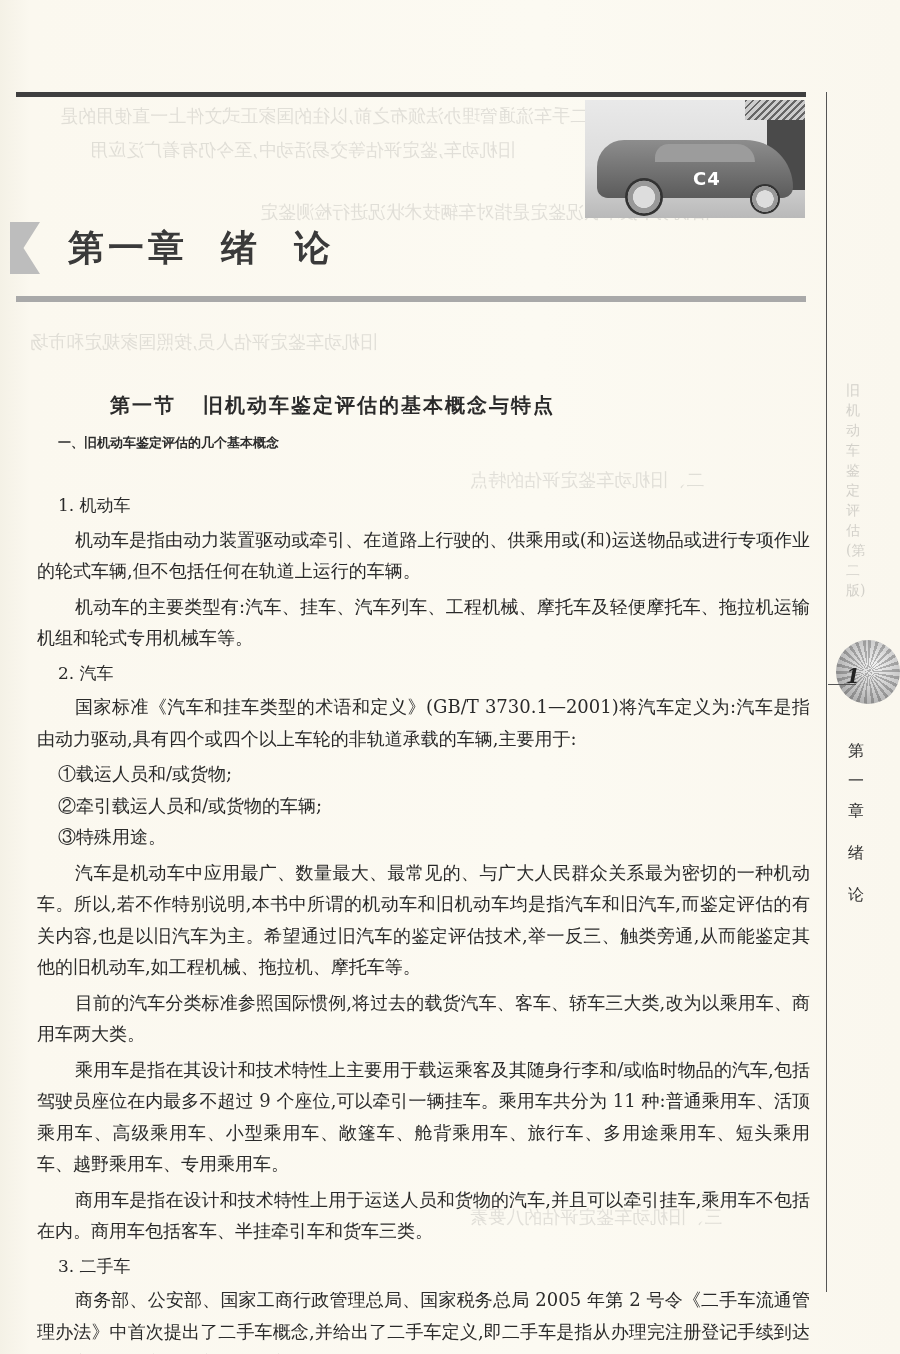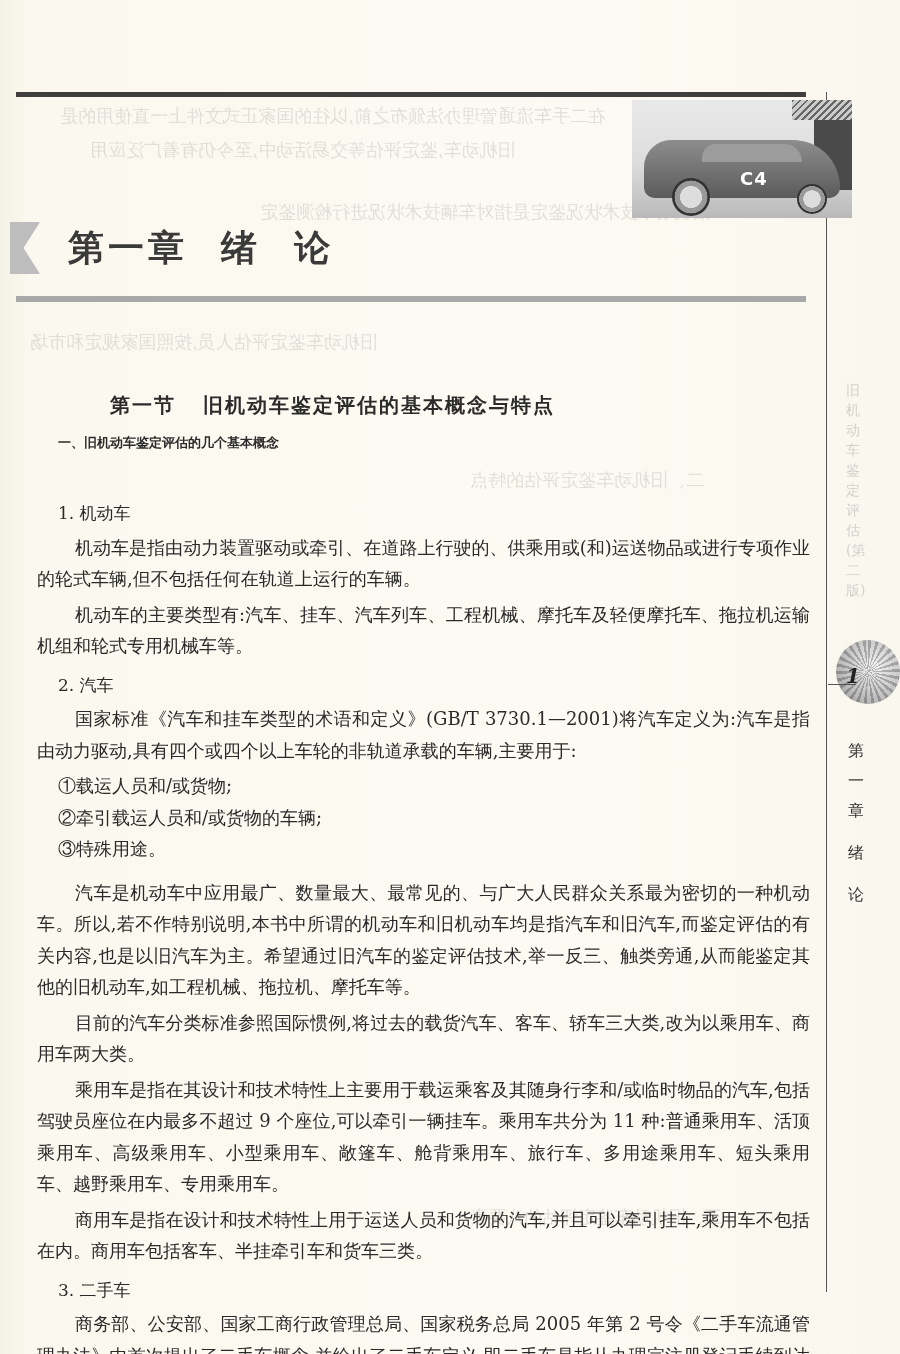--- a/index.html
+++ b/index.html
@@ -15,21 +15,20 @@
     
     .top-rule { position: absolute; left: 16px; top: 92px; width: 790px; height: 5px; background: #3f3f3f; }
     
     .margin-line { position: absolute; left: 826px; top: 92px; width: 1px; height: 1200px; background: #555; }
 
     
     .car-photo {
       position: absolute; left: 585px; top: 100px; width: 220px; height: 118px;
       background: linear-gradient(180deg, #e9e9e9 0%, #dcdcdc 55%, #b9b9b9 100%);
       overflow: hidden;
-      margin-left: 47px;
     }
     .car-photo .roof { position: absolute; right: 0; top: 0; width: 60px; height: 20px; background: repeating-linear-gradient(135deg, #666 0 2px, #ccc 2px 5px); }
     .car-photo .garage { position: absolute; right: 0; top: 20px; width: 38px; height: 70px; background: #4a4a4a; }
     .car-photo .body { position: absolute; left: 12px; top: 40px; width: 196px; height: 58px; border-radius: 40px 70px 16px 16px; background: linear-gradient(180deg, #8d8d8d, #5b5b5b); }
     .car-photo .window { position: absolute; left: 70px; top: 44px; width: 100px; height: 18px; border-radius: 30px 40px 0 0; background: #9c9c9c; }
     .car-photo .wheel { position: absolute; top: 78px; width: 38px; height: 38px; border-radius: 50%; background: radial-gradient(circle, #ddd 0 40%, #999 42% 60%, #333 62%); }
     .car-photo .wheel.front { left: 40px; }
     .car-photo .wheel.rear { left: 165px; width: 30px; height: 30px; top: 84px; }
     .car-photo .badge { position: absolute; left: 108px; top: 68px; color: #fff; font-family: "DejaVu Sans", sans-serif; font-weight: bold; font-size: 18px; letter-spacing: 1px; }
 
@@ -52,21 +51,21 @@
       font-family: "DejaVu Serif", serif; font-size: 20px; font-weight: bold; letter-spacing: 2px;
       color: #2b2b2b; white-space: pre;
     }
     .subsection-title {
       position: absolute; left: 58px; top: 434px;
       font-family: "DejaVu Sans", sans-serif; font-size: 13px; font-weight: bold; color: #2b2b2b;
     }
 
     .content { position: absolute; left: 20px; top: 490px; width: 790px; font-size: 18px; line-height: 31.5px; }
     .content p { margin: 0 0 4px 17px; text-indent: 38px; text-align: justify; }
-    .content .item-head { margin: 8px 0 2px 0; text-indent: 38px; font-family: "DejaVu Serif", serif; font-size: 17px; }
+    .content .item-head { margin: 0 0 2px 0; text-indent: 38px; font-family: "DejaVu Serif", serif; font-size: 17px; }
     .content .list-item { margin: 0; text-indent: 38px; }
 
     
     .page-num-ball {
       position: absolute; left: 836px; top: 640px; width: 64px; height: 64px; border-radius: 50%;
       background: radial-gradient(circle at 60% 40%, #f1f1f1 0%, #c7c7c7 45%, #8a8a8a 100%);
       overflow: hidden;
     }
     .page-num-ball::after { content: ""; position: absolute; inset: 0; border-radius: 50%; background: repeating-conic-gradient(from 0deg, rgba(80,80,80,0.35) 0 6deg, rgba(255,255,255,0.1) 6deg 14deg); }
     .page-num-line { position: absolute; left: 828px; top: 684px; width: 28px; height: 1px; background: #555; }
@@ -111,21 +110,21 @@
 
   <div class="content">
     <div class="item-head">1. 机动车</div>
     <p>机动车是指由动力装置驱动或牵引、在道路上行驶的、供乘用或(和)运送物品或进行专项作业的轮式车辆,但不包括任何在轨道上运行的车辆。</p>
     <p>机动车的主要类型有:汽车、挂车、汽车列车、工程机械、摩托车及轻便摩托车、拖拉机运输机组和轮式专用机械车等。</p>
 
     <div class="item-head">2. 汽车</div>
     <p>国家标准《汽车和挂车类型的术语和定义》(GB/T 3730.1—2001)将汽车定义为:汽车是指由动力驱动,具有四个或四个以上车轮的非轨道承载的车辆,主要用于:</p>
     <div class="list-item">①载运人员和/或货物;</div>
     <div class="list-item">②牵引载运人员和/或货物的车辆;</div>
-    <div class="list-item" style="margin-bottom:12px;">③特殊用途。</div>
+    <div class="list-item" style="margin-bottom:4px;">③特殊用途。</div>
     <p>汽车是机动车中应用最广、数量最大、最常见的、与广大人民群众关系最为密切的一种机动车。所以,若不作特别说明,本书中所谓的机动车和旧机动车均是指汽车和旧汽车,而鉴定评估的有关内容,也是以旧汽车为主。希望通过旧汽车的鉴定评估技术,举一反三、触类旁通,从而能鉴定其他的旧机动车,如工程机械、拖拉机、摩托车等。</p>
     <p>目前的汽车分类标准参照国际惯例,将过去的载货汽车、客车、轿车三大类,改为以乘用车、商用车两大类。</p>
     <p>乘用车是指在其设计和技术特性上主要用于载运乘客及其随身行李和/或临时物品的汽车,包括驾驶员座位在内最多不超过 9 个座位,可以牵引一辆挂车。乘用车共分为 11 种:普通乘用车、活顶乘用车、高级乘用车、小型乘用车、敞篷车、舱背乘用车、旅行车、多用途乘用车、短头乘用车、越野乘用车、专用乘用车。</p>
     <p>商用车是指在设计和技术特性上用于运送人员和货物的汽车,并且可以牵引挂车,乘用车不包括在内。商用车包括客车、半挂牵引车和货车三类。</p>
 
     <div class="item-head">3. 二手车</div>
     <p>商务部、公安部、国家工商行政管理总局、国家税务总局 2005 年第 2 号令《二手车流通管理办法》中首次提出了二手车概念,并给出了二手车定义,即二手车是指从办理完注册登记手续到达到国家强制报废标准之前进行交易并转移所有权的机动车。</p>
   </div>
 
   <div class="side-ghost">旧机动车鉴定评估(第二版)</div>

